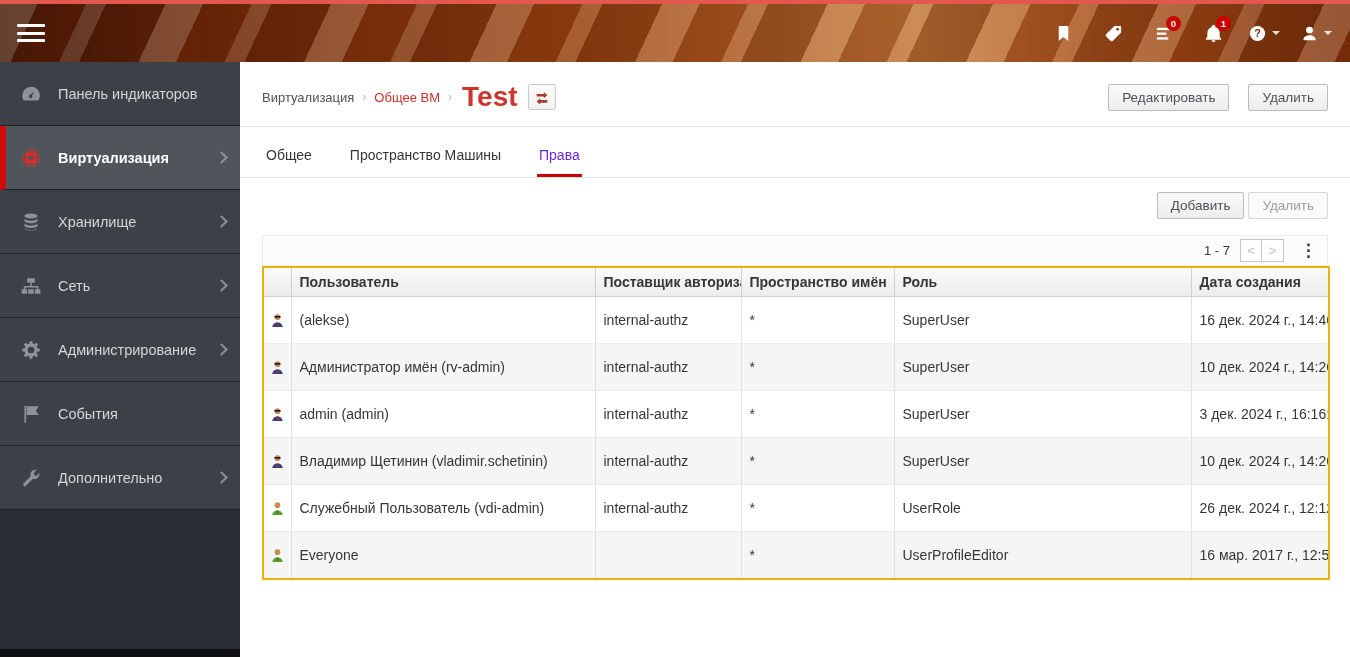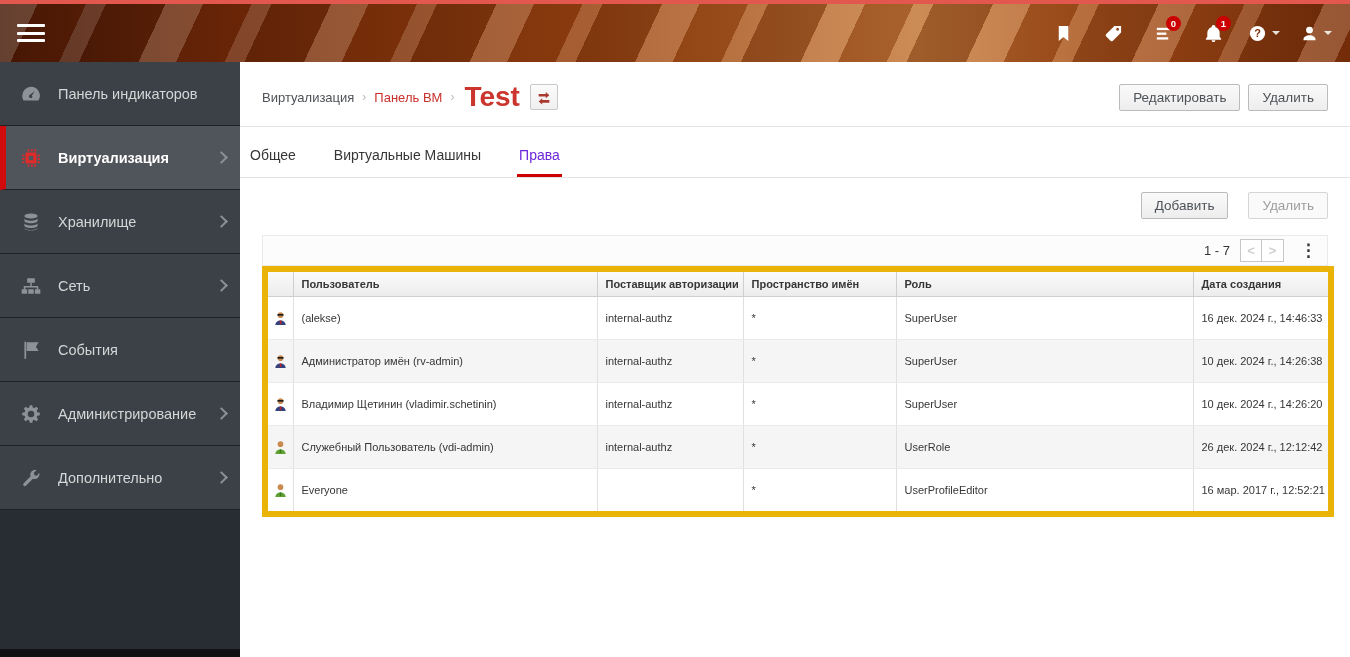--- a/index.html
+++ b/index.html
@@ -47,39 +47,39 @@
 
   
   .content { position:absolute; left:240px; top:62px; width:1110px; height:595px; background:#fff; }
   .content-header { display:flex; align-items:center; padding:20px 22px 14px 22px; border-bottom:1px solid #e4e4e6; }
   .breadcrumb { display:flex; align-items:center; font-size:13px; color:#4d5258; }
   .crumb-link { color:#c9302c; cursor:pointer; }
   .crumb-sep { margin:0 8px; color:#b9b9b9; font-size:12px; }
   .page-title { font-size:28px; color:#cb352d; margin:0 10px 0 2px; line-height:30px; }
   .swap-btn { width:28px; height:26px; border:1px solid #c9c9c9; border-radius:2px; background:linear-gradient(#fbfbfb,#f0f0f0); display:flex; align-items:center; justify-content:center; cursor:pointer; }
   .swap-btn svg { width:16px; height:16px; fill:#a93a2f; }
-  .header-actions { margin-left:auto; display:flex; gap:8px; }
+  .header-actions { margin-left:auto; display:flex; gap:19px; }
   .btn { font-family:inherit; font-size:13.5px; color:#4d5258; padding:5px 13px; border:1px solid #bbb; border-radius:2px; background:linear-gradient(#fafafa,#ededed); cursor:pointer; }
   .btn:disabled { color:#9d9d9d; background:#fafafa; border-color:#d6d6d6; cursor:default; }
 
-  .tabs { display:flex; gap:34px; padding:0 8px; margin-top:10px; border-bottom:1px solid #e3e3e3; }
+  .tabs { display:flex; gap:34px; padding:0 24px; margin-top:10px; border-bottom:1px solid #e3e3e3; }
   .tab { font-size:14px; color:#363636; padding:10px 2px 11px 2px; cursor:pointer; border-bottom:3px solid transparent; }
   .tab.active { color:#6d28d9; border-bottom-color:#c00; }
 
-  .action-toolbar { display:flex; justify-content:flex-end; gap:20px; padding:14px 22px 12px 22px; }
+  .action-toolbar { display:flex; justify-content:flex-end; gap:4px; padding:14px 22px 12px 22px; }
 
   .grid { margin:4px 22px 0 22px; width:1066px; }
   .grid-toolbar { height:31px; border:1px solid #ebebeb; background:#fcfcfc; display:flex; align-items:center; justify-content:flex-end; padding:0 4px 0 28px; gap:10px; }
   .pager-range { font-size:13px; color:#363636; }
   .pager-buttons { display:flex; }
   .pager-btn { width:22px; height:23px; border:1px solid #c7c7c7; background:#fff; color:#cfcfcf; font-size:13px; font-weight:bold; display:flex; align-items:center; justify-content:center; cursor:default; }
   .pager-btn + .pager-btn { border-left:none; }
   .kebab { font-size:17px; font-weight:bold; color:#363636; padding:0 6px; cursor:pointer; letter-spacing:0; line-height:1; }
 
-  table.grid-table { width:100%; border-collapse:collapse; table-layout:fixed; font-size:11px; color:#363636; border:6px solid #eab308; }
+  table.grid-table { width:100%; border-collapse:collapse; table-layout:fixed; font-size:14px; color:#363636; border:2px solid #eab308; }
   .grid-table th { background:linear-gradient(#fafafa,#ececec); border:1px solid #cfcfcf; text-align:left; font-weight:bold; padding:6px 8px; white-space:nowrap; overflow:hidden; }
   .grid-table td { padding:15px 8px; border-right:1px solid #e0e0e0; border-bottom:1px solid #ebebeb; white-space:nowrap; overflow:hidden; }
   .grid-table tr:nth-child(even) td { background:#f5f5f5; }
   .cell-icon { text-align:center; padding:3px 2px !important; }
   .person { width:15px; height:15px; display:inline-block; vertical-align:middle; }
   .person .head { fill:#c98a50; }
   .person .glasses { fill:none; }
   .person.admin .glasses { fill:#1c1c1c; }
   .person.admin .torso { fill:#31427e; }
   .person.admin .tie { fill:#c32222; }
@@ -187,68 +187,68 @@
             <rect x="15.2" y="10" width="1.4" height="3"></rect>
             <rect x="1.5" y="13" width="5" height="4" rx="0.5"></rect>
             <rect x="13.5" y="13" width="5" height="4" rx="0.5"></rect>
             <rect x="7.5" y="13" width="5" height="4" rx="0.5"></rect>
           </svg></span>
       <span>Сеть</span>
       <span class="nav-chevron"></span>
     </div>
     <div class="nav-item">
       <span class="nav-icon"><svg viewBox="0 0 20 20">
+            <path d="M18 11.2V8.8l-2.3-.5a6 6 0 0 0-.5-1.2l1.3-2-1.7-1.7-2 1.3c-.4-.2-.8-.4-1.2-.5L11.2 2H8.8l-.4 2.2c-.4.1-.8.3-1.2.5l-2-1.3-1.7 1.7 1.3 2c-.2.4-.4.8-.5 1.2L2 8.8v2.4l2.3.5c.1.4.3.8.5 1.2l-1.3 2 1.7 1.7 2-1.3c.4.2.8.4 1.2.5l.4 2.2h2.4l.4-2.2c.4-.1.8-.3 1.2-.5l2 1.3 1.7-1.7-1.3-2c.2-.4.4-.8.5-1.2zM10 13a3 3 0 1 1 0-6 3 3 0 0 1 0 6z"></path>
+          </svg></span>
+      <span>Администрирование</span>
+      <span class="nav-chevron"></span>
+    </div>
+    <div class="nav-item">
+      <span class="nav-icon"><svg viewBox="0 0 20 20">
             <path d="M4 2.5h1.6V18H4z"></path>
             <path d="M6 3h11l-2.6 4L17 11H6z"></path>
           </svg></span>
       <span>События</span>
-    </div>
-    <div class="nav-item">
-      <span class="nav-icon"><svg viewBox="0 0 20 20">
-            <path d="M18 11.2V8.8l-2.3-.5a6 6 0 0 0-.5-1.2l1.3-2-1.7-1.7-2 1.3c-.4-.2-.8-.4-1.2-.5L11.2 2H8.8l-.4 2.2c-.4.1-.8.3-1.2.5l-2-1.3-1.7 1.7 1.3 2c-.2.4-.4.8-.5 1.2L2 8.8v2.4l2.3.5c.1.4.3.8.5 1.2l-1.3 2 1.7 1.7 2-1.3c.4.2.8.4 1.2.5l.4 2.2h2.4l.4-2.2c.4-.1.8-.3 1.2-.5l2 1.3 1.7-1.7-1.3-2c.2-.4.4-.8.5-1.2zM10 13a3 3 0 1 1 0-6 3 3 0 0 1 0 6z"></path>
-          </svg></span>
-      <span>Администрирование</span>
-      <span class="nav-chevron"></span>
     </div>
     <div class="nav-item">
       <span class="nav-icon"><svg viewBox="0 0 20 20">
             <path d="M17.6 5.2a4.4 4.4 0 0 1-5.8 5.4l-6.5 6.5a1.5 1.5 0 0 1-2.1-2.1l6.5-6.5a4.4 4.4 0 0 1 5.4-5.8L12.6 5.2l.5 2.2 2.2.5z"></path>
           </svg></span>
       <span>Дополнительно</span>
       <span class="nav-chevron"></span>
     </div>
     <div class="sidebar-fill"></div>
     <div class="sidebar-foot"></div>
   </div>
 
   <div class="content">
 
     <div class="content-header">
       <div class="breadcrumb">
         <span>Виртуализация</span>
         <span class="crumb-sep">›</span>
-        <span class="crumb-link">Панель ВМ</span>
+        <span class="crumb-link">Общее ВМ</span>
         <span class="crumb-sep">›</span>
       </div>
       <h1 class="page-title">Test</h1>
       <div class="swap-btn">
         <svg viewBox="0 0 18 18">
             <path d="M3 5.5h8v-2l4 3.5-4 3.5v-2H3z"></path>
             <path d="M15 12.5H7v-2l-4 3.5 4 3.5v-2h8z"></path>
           </svg>
       </div>
       <div class="header-actions">
         <button class="btn">Редактировать</button>
         <button class="btn">Удалить</button>
       </div>
     </div>
 
     <div class="tabs">
       <div class="tab">Общее</div>
-      <div class="tab">Виртуальные Машины</div>
+      <div class="tab">Пространство Машины</div>
       <div class="tab active">Права</div>
     </div>
 
     <div class="action-toolbar">
       <button class="btn">Добавить</button>
       <button class="btn" disabled="">Удалить</button>
     </div>
 
     <div class="grid">
       <div class="grid-toolbar">
@@ -306,20 +306,33 @@
             <td>SuperUser</td>
             <td>10 дек. 2024 г., 14:26:38</td>
           </tr>
           <tr>
             <td class="cell-icon"><svg class="person admin" viewBox="0 0 16 16">
                   <circle class="head" cx="8" cy="4.4" r="3"></circle>
                   <rect class="glasses" x="4.8" y="3.2" width="6.4" height="1.8"></rect>
                   <path class="torso" d="M2.5 15c0-3 2.4-5 5.5-5s5.5 2 5.5 5z"></path>
                   <rect class="tie" x="7.2" y="10" width="1.6" height="4"></rect>
                 </svg></td>
+            <td>admin (admin)</td>
+            <td>internal-authz</td>
+            <td>*</td>
+            <td>SuperUser</td>
+            <td>3 дек. 2024 г., 16:16:06</td>
+          </tr>
+          <tr>
+            <td class="cell-icon"><svg class="person admin" viewBox="0 0 16 16">
+                  <circle class="head" cx="8" cy="4.4" r="3"></circle>
+                  <rect class="glasses" x="4.8" y="3.2" width="6.4" height="1.8"></rect>
+                  <path class="torso" d="M2.5 15c0-3 2.4-5 5.5-5s5.5 2 5.5 5z"></path>
+                  <rect class="tie" x="7.2" y="10" width="1.6" height="4"></rect>
+                </svg></td>
             <td>Владимир Щетинин (vladimir.schetinin)</td>
             <td>internal-authz</td>
             <td>*</td>
             <td>SuperUser</td>
             <td>10 дек. 2024 г., 14:26:20</td>
           </tr>
           <tr>
             <td class="cell-icon"><svg class="person user" viewBox="0 0 16 16">
                   <circle class="head" cx="8" cy="4.4" r="3"></circle>
                   <rect class="glasses" x="4.8" y="3.2" width="6.4" height="1.8"></rect>

